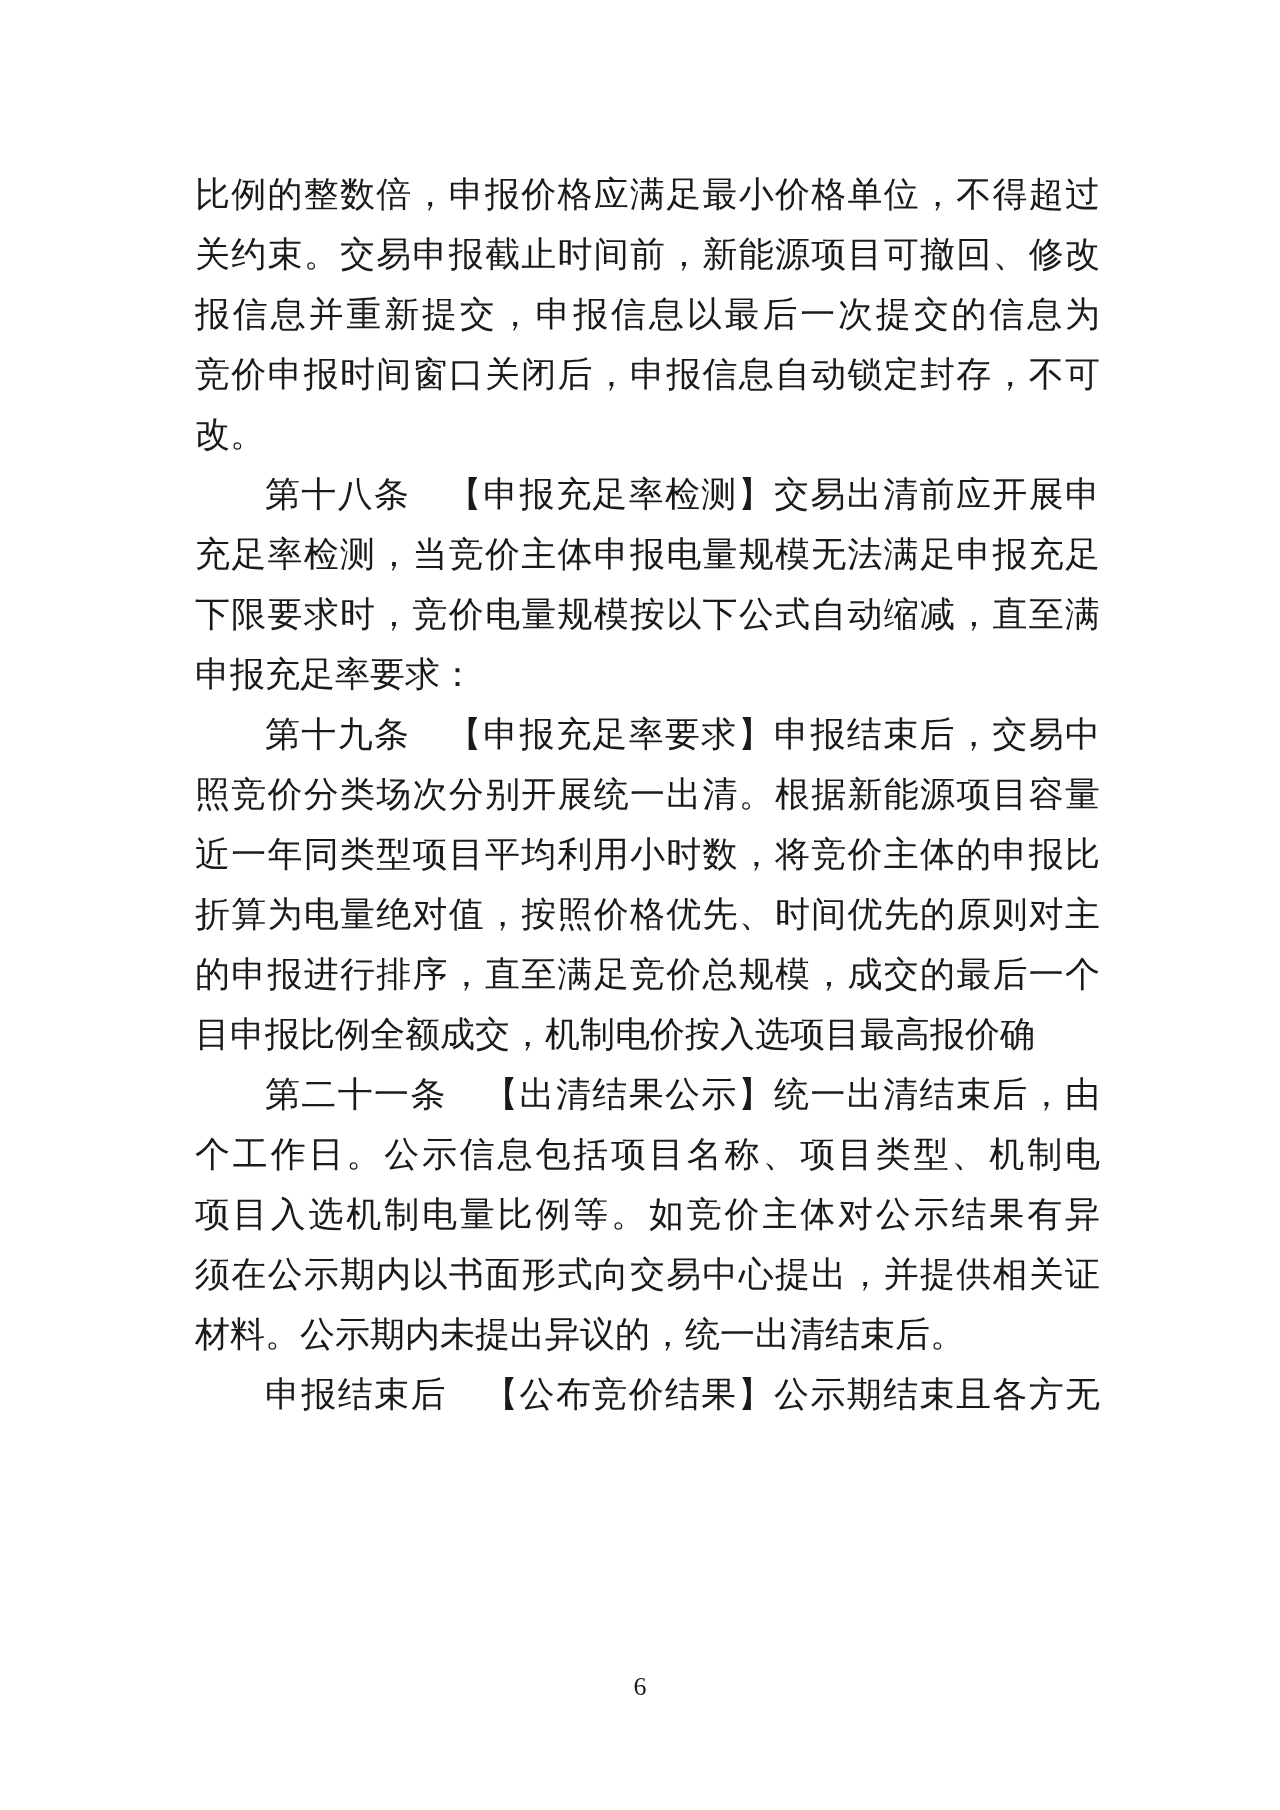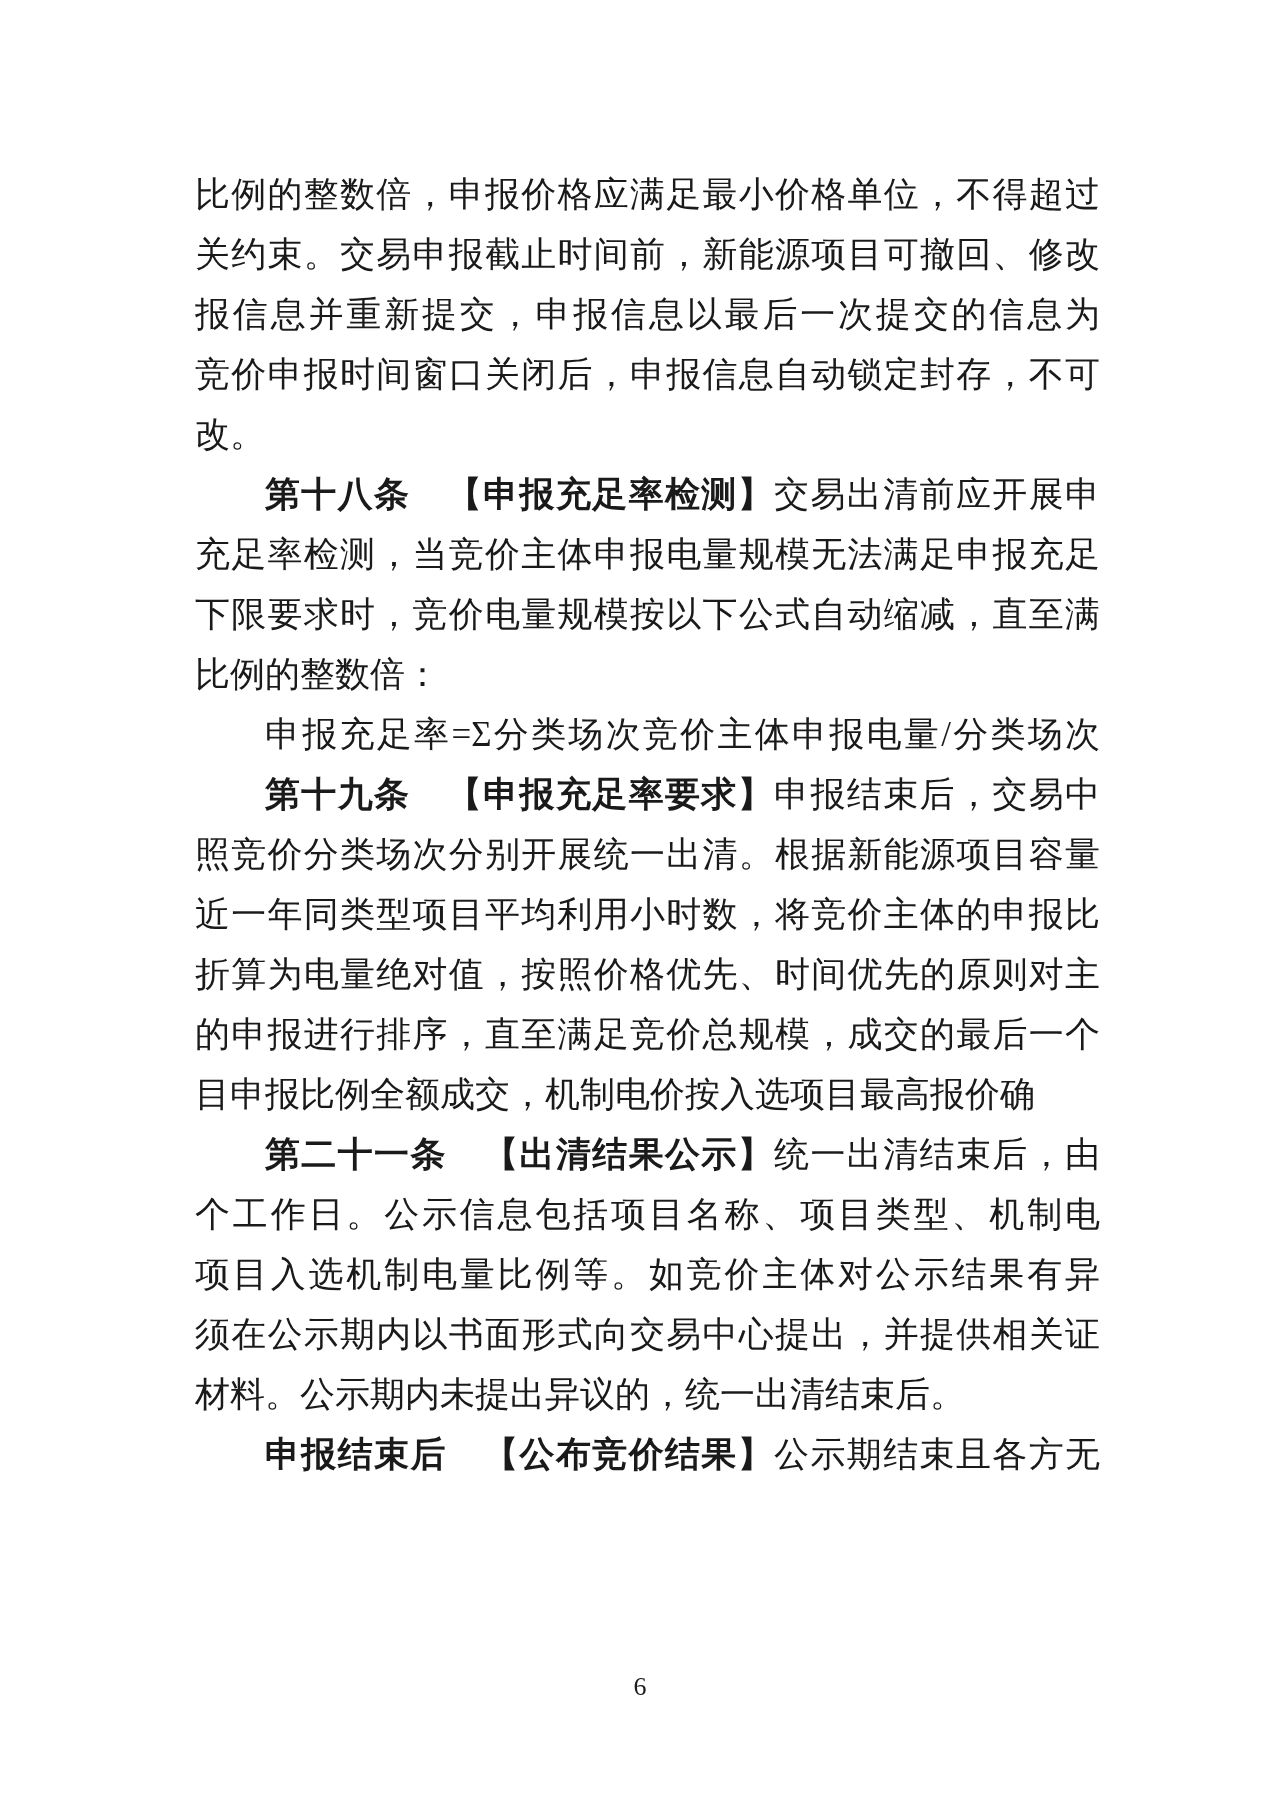--- a/index.html
+++ b/index.html
@@ -33,21 +33,21 @@
     overflow: hidden;
   }
   .line.para-end {
     text-align: left;
     text-align-last: left;
   }
   .line.indent {
     text-indent: 70px;
   }
   .run-bold {
-    font-weight: 700;
+    font-weight: 400;
   }
   .page-footer {
     position: absolute;
     left: 0;
     top: 1672px;
     width: 100%;
     text-align: center;
     font-size: 26px;
     color: #1a1a1a;
   }
@@ -58,22 +58,21 @@
 <div class="page">
   <div class="doc-body">
       <div class="line"><span>比例的整数倍，申报价格应满足最小价格单位，不得超过相</span></div>
       <div class="line"><span>关约束。交易申报截止时间前，新能源项目可撤回、修改申</span></div>
       <div class="line"><span>报信息并重新提交，申报信息以最后一次提交的信息为准。</span></div>
       <div class="line"><span>竞价申报时间窗口关闭后，申报信息自动锁定封存，不可修</span></div>
       <div class="line para-end"><span>改。</span></div>
       <div class="line indent"><span class="run-bold">第十八条　【申报充足率检测】</span><span>交易出清前应开展申报</span></div>
       <div class="line"><span>充足率检测，当竞价主体申报电量规模无法满足申报充足率</span></div>
       <div class="line"><span>下限要求时，竞价电量规模按以下公式自动缩减，直至满足</span></div>
-      <div class="line para-end"><span>比例的整数倍：</span></div>
-      <div class="line indent"><span>申报充足率=Σ分类场次竞价主体申报电量/分类场次</span></div>
+      <div class="line para-end"><span>申报充足率要求：</span></div>
       <div class="line indent"><span class="run-bold">第十九条　【申报充足率要求】</span><span>申报结束后，交易中心按</span></div>
       <div class="line"><span>照竞价分类场次分别开展统一出清。根据新能源项目容量及</span></div>
       <div class="line"><span>近一年同类型项目平均利用小时数，将竞价主体的申报比例</span></div>
       <div class="line"><span>折算为电量绝对值，按照价格优先、时间优先的原则对主体</span></div>
       <div class="line"><span>的申报进行排序，直至满足竞价总规模，成交的最后一个项</span></div>
       <div class="line para-end"><span>目申报比例全额成交，机制电价按入选项目最高报价确定。</span></div>
       <div class="line indent"><span class="run-bold">第二十一条　【出清结果公示】</span><span>统一出清结束后，由交易</span></div>
       <div class="line"><span>个工作日。公示信息包括项目名称、项目类型、机制电价、</span></div>
       <div class="line"><span>项目入选机制电量比例等。如竞价主体对公示结果有异议，</span></div>
       <div class="line"><span>须在公示期内以书面形式向交易中心提出，并提供相关证明</span></div>

